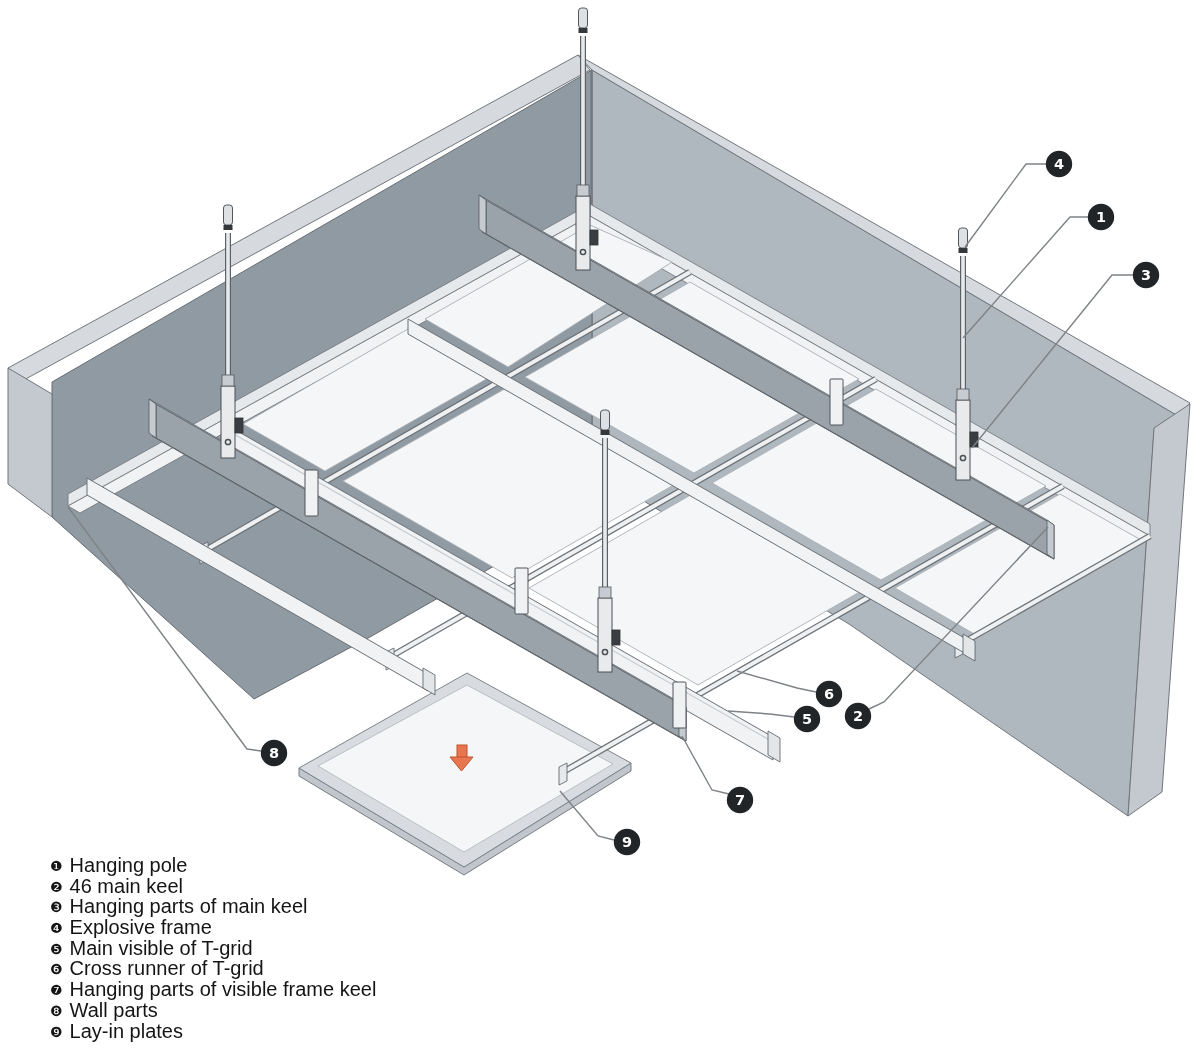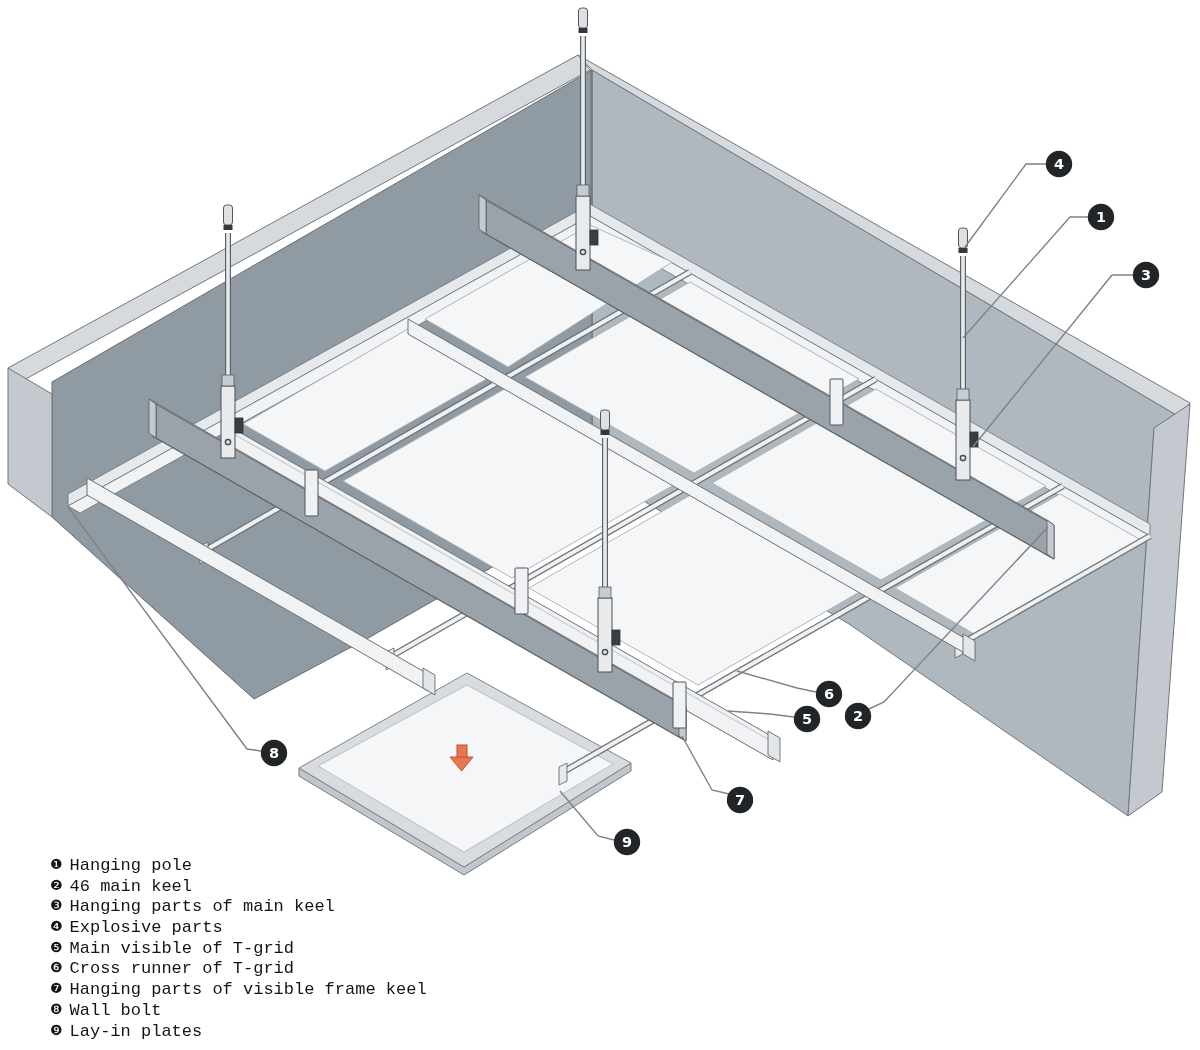--- a/index.html
+++ b/index.html
@@ -3,21 +3,21 @@
 <meta charset="utf-8">
 <style>
   html,body{margin:0;padding:0;background:#ffffff;}
   #stage{position:relative;width:1200px;height:1050px;background:#ffffff;overflow:hidden;
          font-family:"Liberation Sans",sans-serif;}
   #scene{position:absolute;left:0;top:0;}
   .callout-num{font-family:"DejaVu Sans",sans-serif;font-size:14.5px;font-weight:bold;fill:#ffffff;}
   #legend{position:absolute;left:50px;top:855px;color:#151515;}
   .legend-row{display:flex;align-items:baseline;height:20.7px;line-height:20.7px;white-space:nowrap;}
   .legend-marker{font-family:"DejaVu Sans",sans-serif;font-size:14px;margin-right:7px;position:relative;top:-1px;}
-  .legend-label{font-family:Liberation Mono, monospace;font-size:17px;}
+  .legend-label{font-family:Liberation Sans, sans-serif;font-size:20px;}
 </style>
 </head>
 <body>
 
 <div id="stage">
 <svg id="scene" width="1200" height="1050" viewBox="0 0 1200 1050">
 
   <g>
     <polygon points="592,70 1178,416 1154,430 1128,816 849,624 592,470" fill="#b0b8bf" stroke="#70767c" stroke-width="1"></polygon>
     <polygon points="578,55 1190,403 1178,416 592,70" fill="#d6dade" stroke="#70767c" stroke-width="1"></polygon>
@@ -237,36 +237,36 @@
     <div class="legend-row">
         <span class="legend-marker">❷</span>
         <span class="legend-label">46 main keel</span>
       </div>
     <div class="legend-row">
         <span class="legend-marker">❸</span>
         <span class="legend-label">Hanging parts of main keel</span>
       </div>
     <div class="legend-row">
         <span class="legend-marker">❹</span>
-        <span class="legend-label">Explosive parts</span>
+        <span class="legend-label">Explosive frame</span>
       </div>
     <div class="legend-row">
         <span class="legend-marker">❺</span>
         <span class="legend-label">Main visible of T-grid</span>
       </div>
     <div class="legend-row">
         <span class="legend-marker">❻</span>
         <span class="legend-label">Cross runner of T-grid</span>
       </div>
     <div class="legend-row">
         <span class="legend-marker">❼</span>
         <span class="legend-label">Hanging parts of visible frame keel</span>
       </div>
     <div class="legend-row">
         <span class="legend-marker">❽</span>
-        <span class="legend-label">Wall bolt</span>
+        <span class="legend-label">Wall parts</span>
       </div>
     <div class="legend-row">
         <span class="legend-marker">❾</span>
         <span class="legend-label">Lay-in plates</span>
       </div>
   </div>
 </div>
 
 </body></html>

